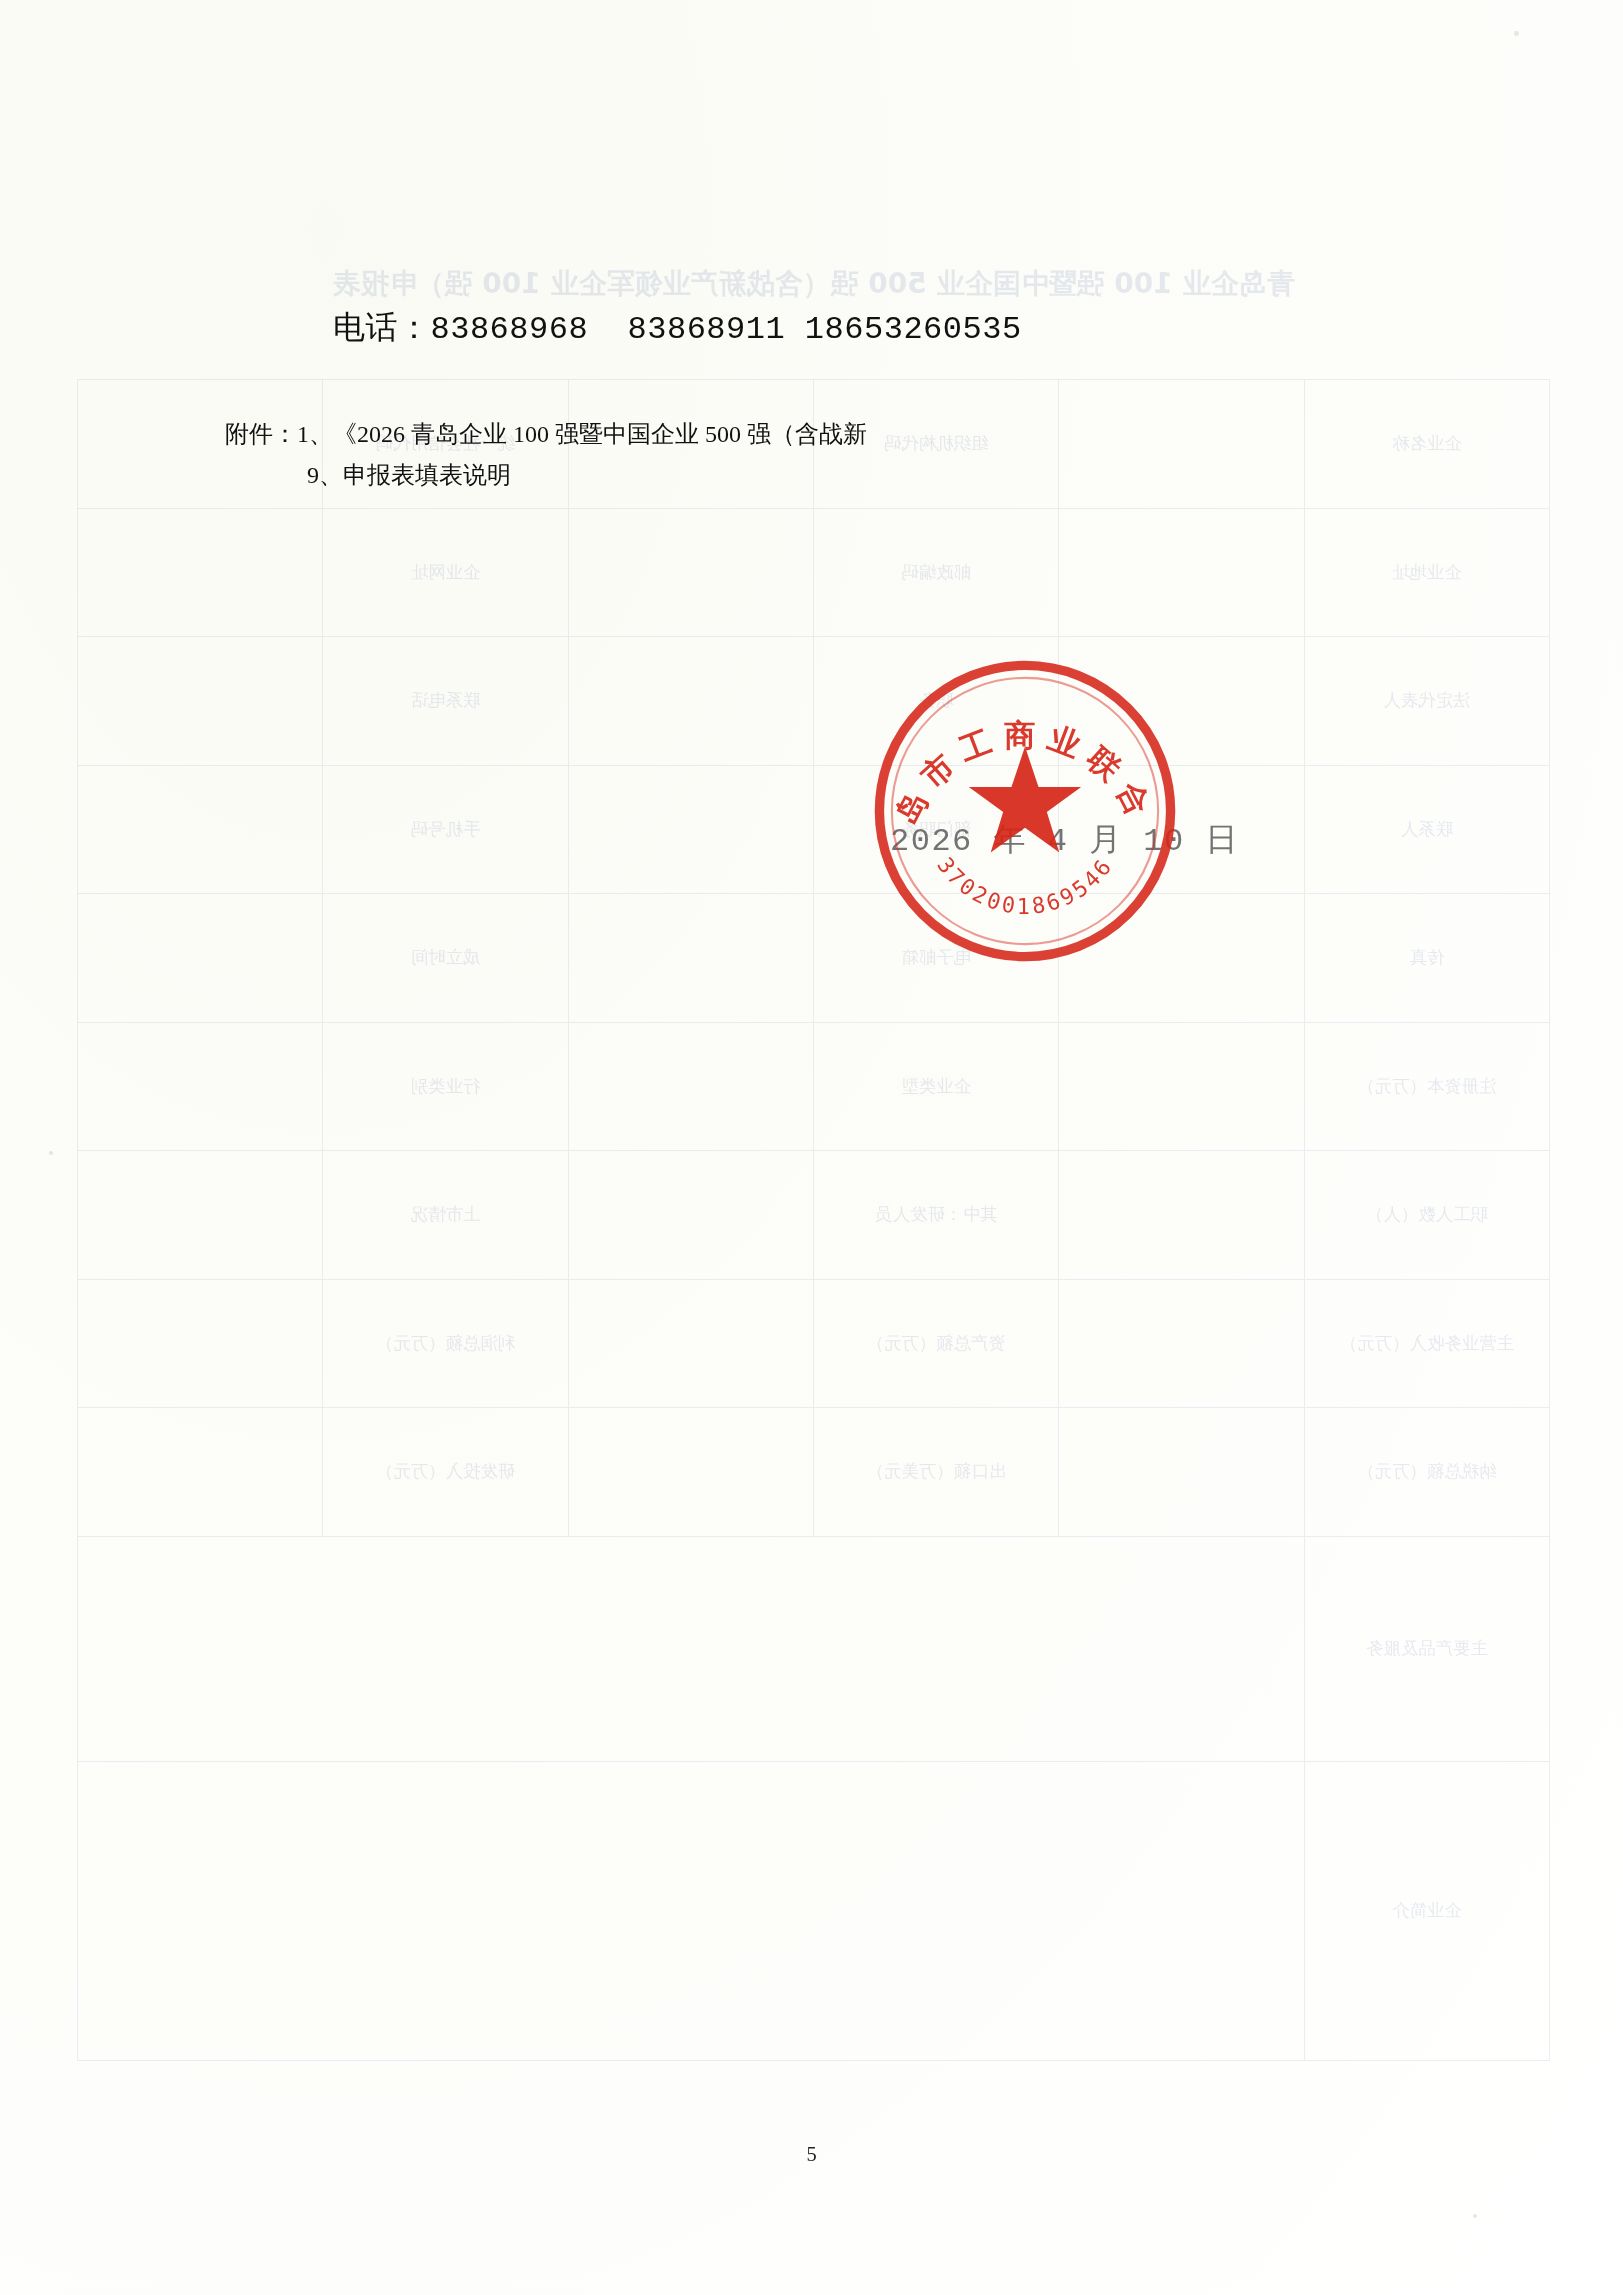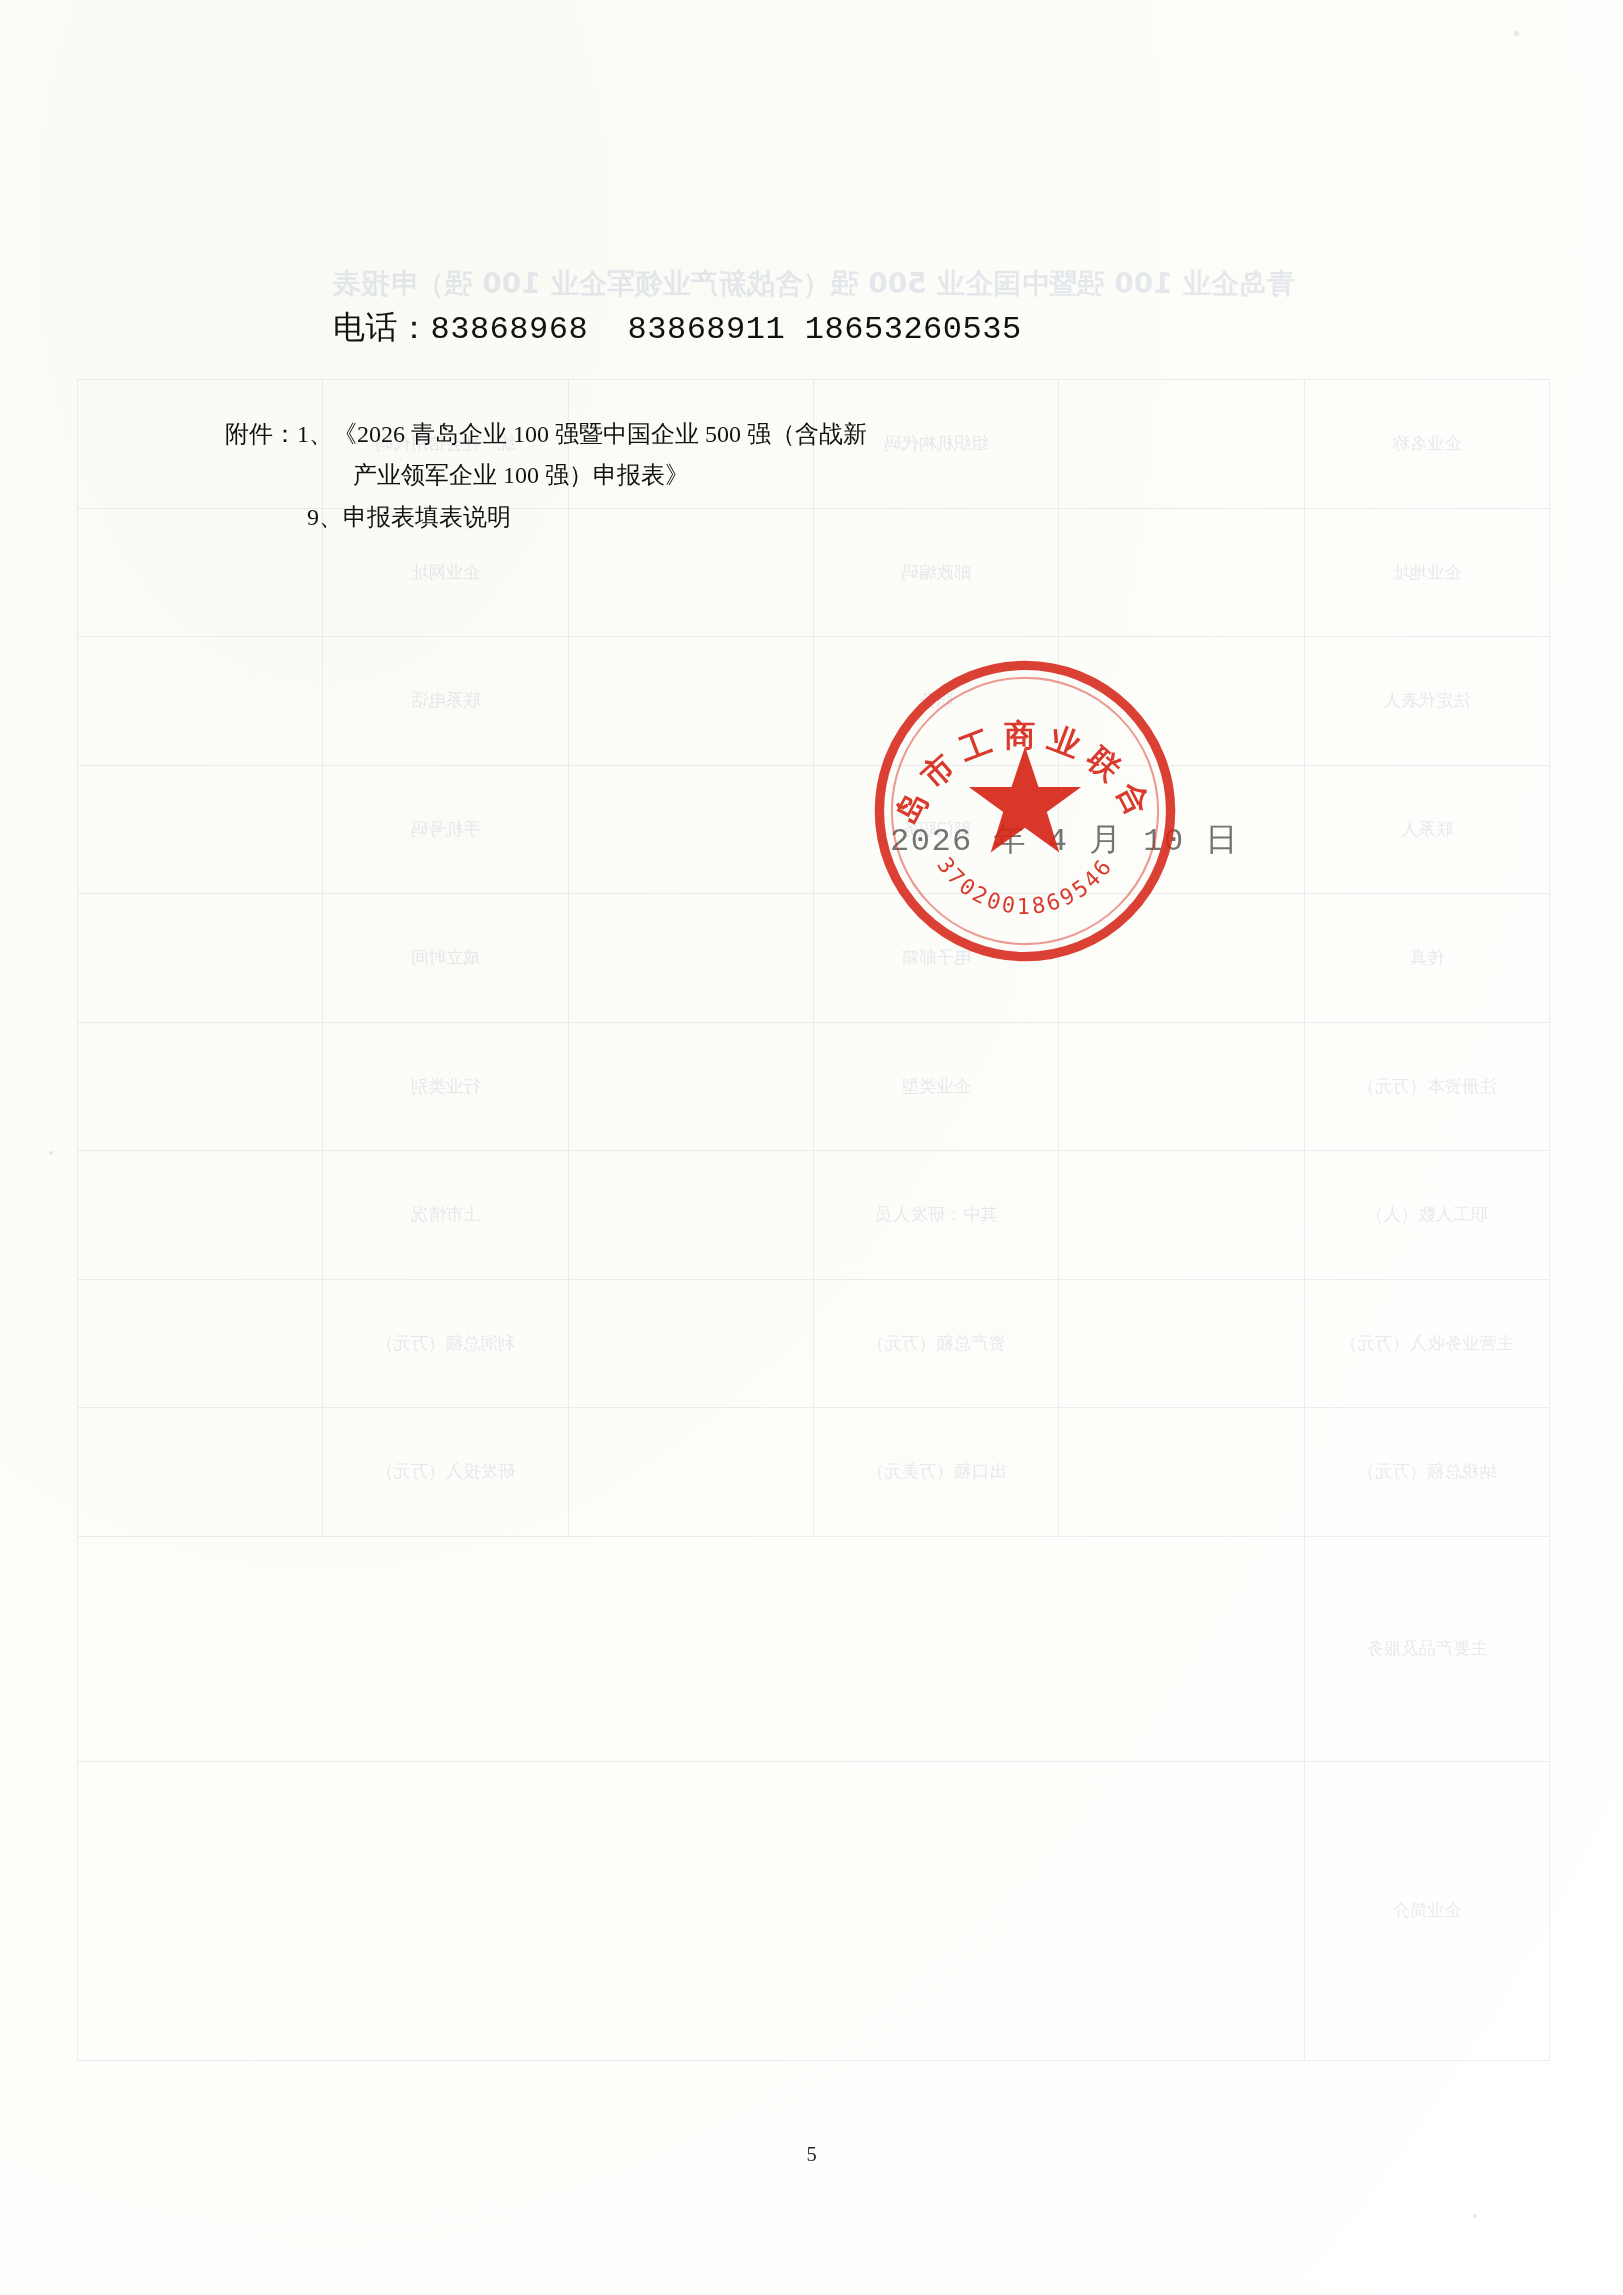--- a/index.html
+++ b/index.html
@@ -223,21 +223,20 @@
     </tbody>
       </table>
   </div>
 
   <div class="contact-block">
     <div>电话：83868968  83868911 18653260535</div>
   </div>
 
   <div class="attach-block">
     <div class="attach-line">附件：1、《2026 青岛企业 100 强暨中国企业 500 强（含战新</div>
-    <div class="attach-line indent">产业领军企业 100 强）申报表》</div>
     <div class="attach-line indent2">9、申报表填表说明</div>
   </div>
 
   <div class="date-line">2026 年 4 月 10 日</div>
 
   <div class="seal">
     <svg viewBox="0 0 300 300" xmlns="http://www.w3.org/2000/svg">
       <defs>
         <path id="sealTopArc" d="M 45,165 A 110,110 0 0 1 255,165"></path>
         <path id="sealBottomArc" d="M 55,180 A 100,100 0 0 0 245,180"></path>

